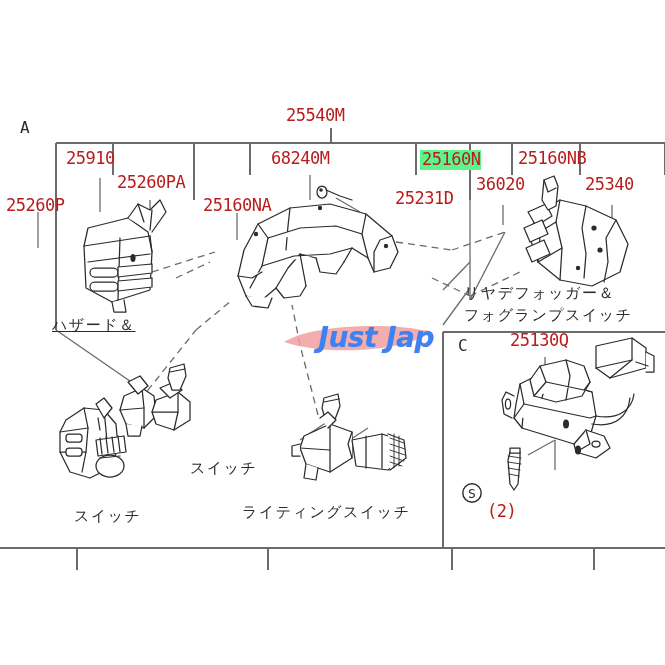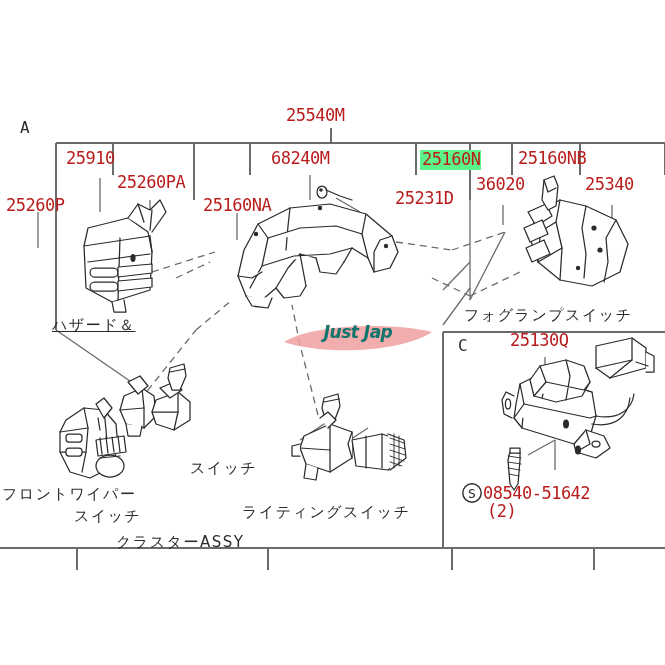--- a/index.html
+++ b/index.html
@@ -56,26 +56,26 @@
     left: 282px;
     top: 316px;
     width: 152px;
     height: 44px;
   }
   .wm-text {
     position: absolute;
     left: 0;
     top: 8px;
     width: 152px;
-    text-align: center;
+    text-align: right;
     font-family: "DejaVu Sans", sans-serif;
     font-style: italic;
     font-weight: bold;
-    font-size: 17px;
-    color: #0f766e;
+    font-size: 28px;
+    color: #3b82f6;
     letter-spacing: -0.5px;
     text-shadow: 0 0 1px rgba(230,140,140,.9);
     line-height: 1;
   }
 </style>
 </head>
 <body>
 
 <div id="page">
 
@@ -361,30 +361,28 @@
   <div class="partno" style="left:476px; top:176px;">36020</div>
   <div class="partno" style="left:518px; top:150px;">25160NB</div>
   <div class="partno" style="left:585px; top:176px;">25340</div>
   <div class="partno" style="left:510px; top:332px;">25130Q</div>
 
   <div style="position:absolute; left:461px; top:482px; display:flex; align-items:center; gap:0px;">
     <svg width="22" height="22" viewBox="0 0 22 22">
       <circle cx="11" cy="11" r="9.2" fill="none" stroke="#2b2b2b" stroke-width="1.4"></circle>
       <text x="11" y="16" text-anchor="middle" font-family="DejaVu Sans Mono, monospace" font-size="13" fill="#2b2b2b">S</text>
     </svg>
-    <span class="partno" style="position:static;">08540-51642</span>
   </div>
   <div class="partno" style="left:487px; top:503px;">(2)</div>
 
   <div class="jp" style="left:52px;  top:316px;text-decoration:underline;">ハザード＆</div>
 
-  <div class="jp" style="left:2px;   top:485px;">フロントワイパー</div>
   <div class="jp" style="left:74px;  top:507px;">スイッチ</div>
 
   <div class="jp" style="left:190px; top:459px;">スイッチ</div>
 
   <div class="jp" style="left:242px; top:503px;">ライティングスイッチ</div>
-  <div class="jp" style="left:116px; top:533px;">クラスターASSY</div>
-
+
+  <div class="jp" style="left:464px; top:284px;">リヤデフォッガー＆</div>
   <div class="jp" style="left:464px; top:306px;text-align:center;">フォグランプスイッチ</div>
 
 
 </div>
 
 </body></html>

